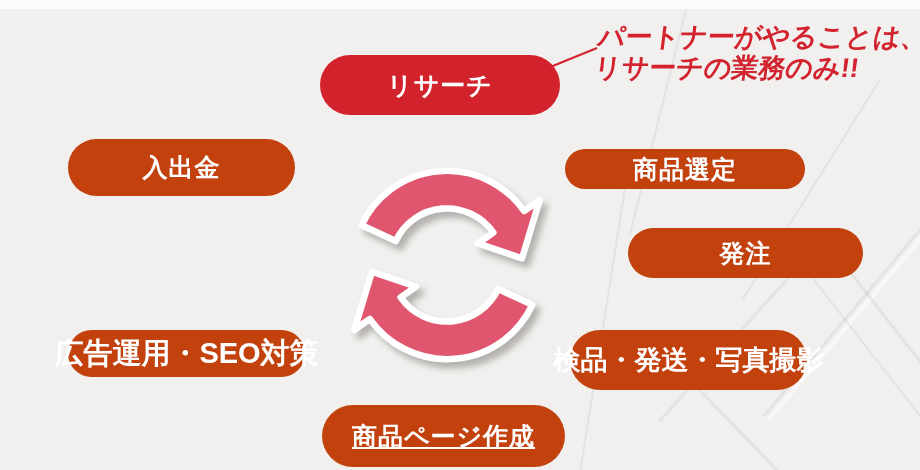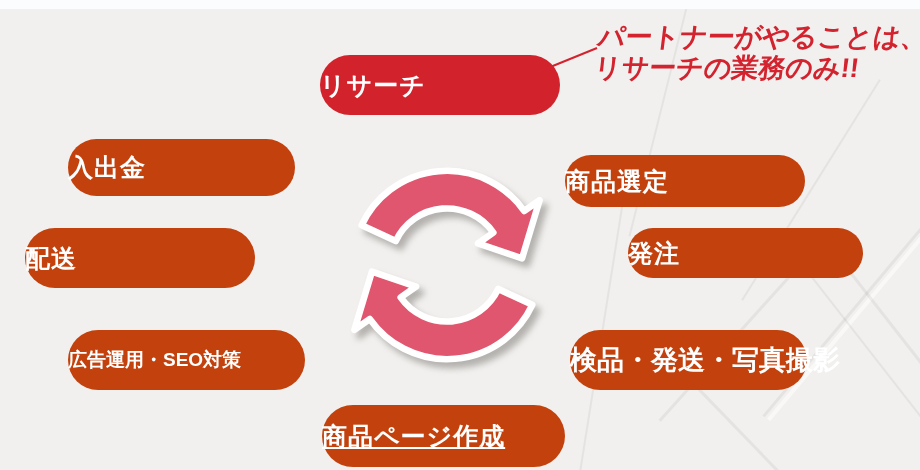--- a/index.html
+++ b/index.html
@@ -8,32 +8,32 @@
     position:relative;width:920px;height:470px;overflow:hidden;
     background:#f1f0ee;
   }
   .topbar{position:absolute;left:0;top:0;width:920px;height:9px;background:#fbfcfd;}
   
   .streak{position:absolute;background:rgba(120,120,130,0.10);}
   .streak.light{background:rgba(255,255,255,0.55);}
   .shardzone{position:absolute;right:0;top:0;width:360px;height:470px;overflow:hidden;}
   
   .pill{
-    position:absolute;display:flex;align-items:center;
+    position:absolute;display:flex;align-items:center;justify-content:center;
     border-radius:999px;color:#ffffff;font-weight:800;letter-spacing:1px;
     font-size:25px;white-space:nowrap;
   }
   .pill.blue{background:#c2410c;}
   .pill.red{background:#d2232c;}
   .p-research{left:320px;top:55px;width:240px;height:60px;}
   .p-deposit {left:68px; top:139px;width:227px;height:57px;}
-  .p-select  {left:565px;top:155px;width:240px;height:52px;}
+  .p-select  {left:565px;top:149px;width:240px;height:40px;}
   .p-ship    {left:25px; top:228px;width:230px;height:60px;}
   .p-order   {left:628px;top:228px;width:235px;height:50px;}
-  .p-adseo   {left:68px; top:330px;width:237px;height:60px;font-size:19px;letter-spacing:0;}
+  .p-adseo   {left:68px; top:330px;width:237px;height:47px;font-size:29px;letter-spacing:0;}
   .p-inspect {left:570px;top:330px;width:237px;height:60px;font-size:27px;letter-spacing:0;}
   .p-page    {left:322px;top:405px;width:243px;height:62px;text-decoration:underline;}
   
   .annotation{
     position:absolute;left:596px;top:22px;color:#d2232e;font-weight:800;
     font-size:27px;line-height:31px;transform:skewX(-7deg);letter-spacing:0;
     white-space:nowrap;
   }
   .leader{position:absolute;left:533px;top:42px;width:70px;height:34px;}
   
@@ -71,23 +71,20 @@
     <div>パートナーがやることは、</div>
     <div>リサーチの業務のみ!!</div>
   </div>
 
   <div class="pill blue p-deposit">
     <span>入出金</span>
   </div>
   <div class="pill blue p-select">
     <span>商品選定</span>
   </div>
-  <div class="pill blue p-ship">
-    <span>配送</span>
-  </div>
   <div class="pill blue p-order">
     <span>発注</span>
   </div>
   <div class="pill blue p-adseo">
     <span>広告運用・SEO対策</span>
   </div>
   <div class="pill blue p-inspect">
     <span>検品・発送・写真撮影</span>
   </div>
   <div class="pill blue p-page">

